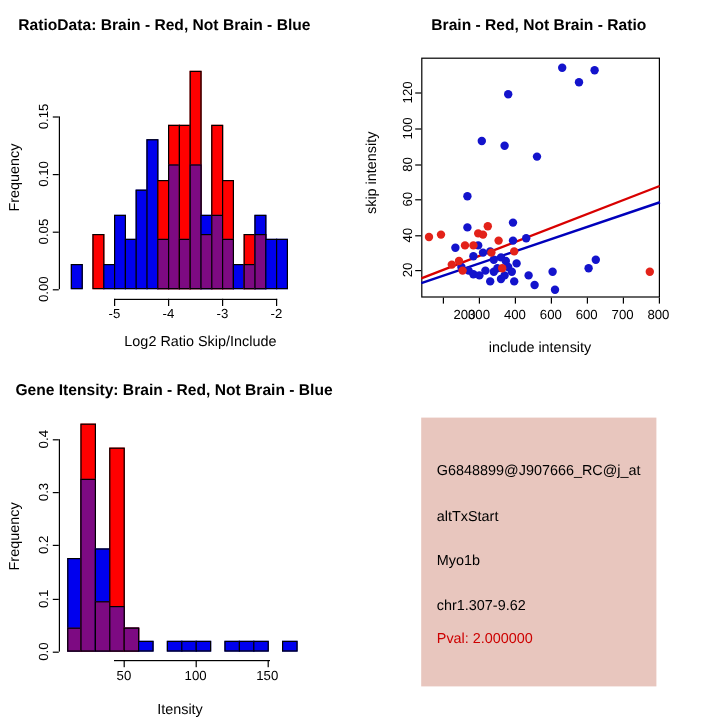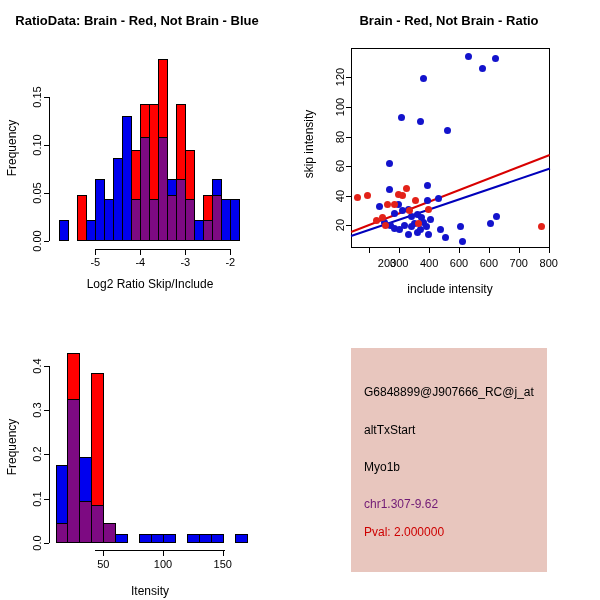--- a/index.html
+++ b/index.html
@@ -20,22 +20,23 @@
   #info-panel{position:absolute;left:351px;top:348px;width:196px;height:224px;}
   .info-line{position:absolute;left:13px;font-size:12px;white-space:nowrap;}
 </style>
 </head>
 <body>
 
 <div id="screen">
 
   <div class="title" style="left:137px;top:13px;">RatioData: Brain - Red, Not Brain - Blue</div>
   <div class="title" style="left:449px;top:13px;">Brain - Red, Not Brain - Ratio</div>
-
-  <div class="axislabel hcenter" style="left:150px;top:277px;">Log2 Ratio Skip/Include</div>
+  <div class="title" style="left:145px;top:317px;">Gene Itensity: Brain - Red, Not Brain - Blue</div>
+
+  <div class="axislabel hcenter" style="left:167px;top:277px;">Log2 Ratio Skip/Include</div>
   <div class="axislabel vtext" style="left:12px;top:148px;">Frequency</div>
   <div class="axislabel hcenter" style="left:450px;top:282px;">include intensity</div>
   <div class="axislabel vtext" style="left:309px;top:144px;">skip intensity</div>
   <div class="axislabel hcenter" style="left:150px;top:584px;">Itensity</div>
   <div class="axislabel vtext" style="left:12px;top:447px;">Frequency</div>
 
   <div id="plot-layer">
       <div class="line" style="left: 49px; top: 97.3px; width: 1px; height: 143.7px;"></div>
       <div class="line" style="left: 44px; top: 241px; width: 5px; height: 1px;"></div>
       <div class="ticklabel vtext" style="left: 37px; top: 241px;">0.00</div>
@@ -201,17 +202,17 @@
       <div class="bar" style="left: 186.88px; top: 533.86px; width: 12.94px; height: 8.84px; background: rgb(0, 0, 238);"></div>
       <div class="bar" style="left: 198.82px; top: 533.86px; width: 12.94px; height: 8.84px; background: rgb(0, 0, 238);"></div>
       <div class="bar" style="left: 210.76px; top: 533.86px; width: 12.94px; height: 8.84px; background: rgb(0, 0, 238);"></div>
       <div class="bar" style="left: 234.64px; top: 533.86px; width: 12.94px; height: 8.84px; background: rgb(0, 0, 238);"></div>
     </div>
 
   <div id="info-panel" style="background: rgb(232, 198, 190);">
     <div class="info-line" style="top: 37px; color: rgb(0, 0, 0);">G6848899@J907666_RC@j_at</div>
     <div class="info-line" style="top: 75px; color: rgb(0, 0, 0);">altTxStart</div>
     <div class="info-line" style="top: 112px; color: rgb(0, 0, 0);">Myo1b</div>
-    <div class="info-line" style="top: 149px; color: #701a75;">chr1.307-9.62</div>
+    <div class="info-line" style="top: 149px; color: #000000;">chr1.307-9.62</div>
     <div class="info-line" style="top: 177px; color: rgb(205, 0, 0);">Pval: 2.000000</div>
   </div>
 
 </div>
 
 </body></html>

